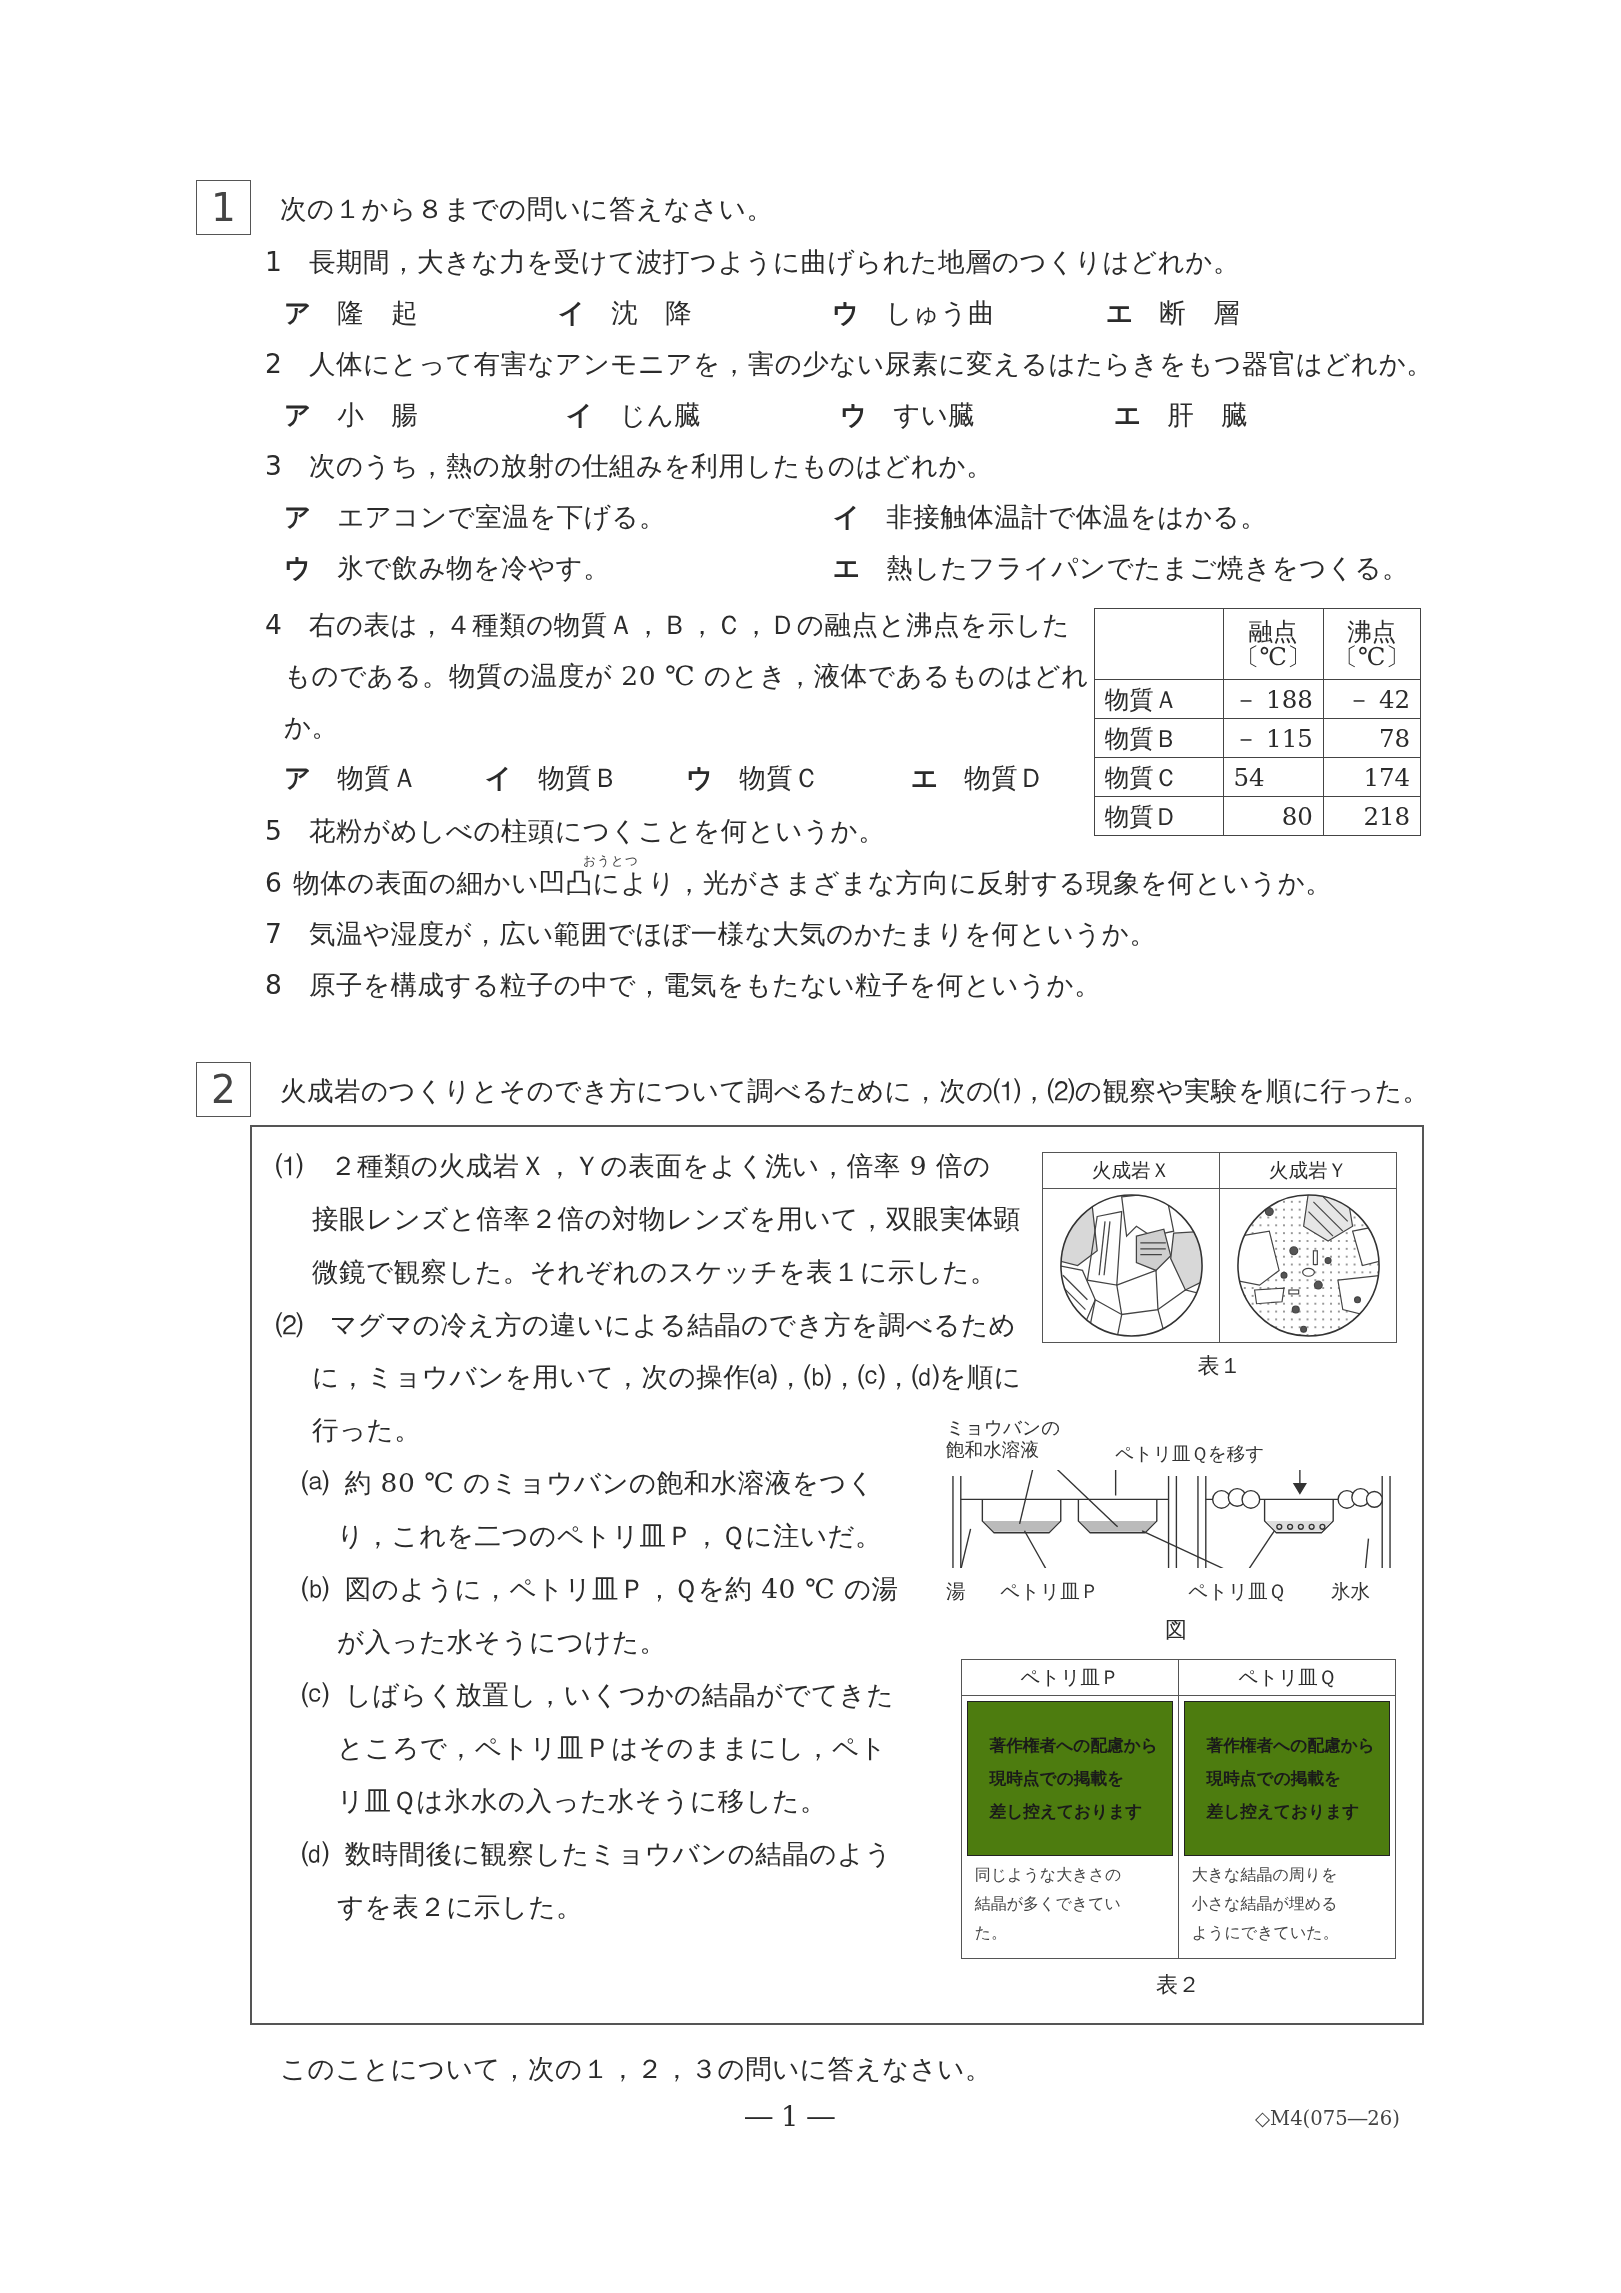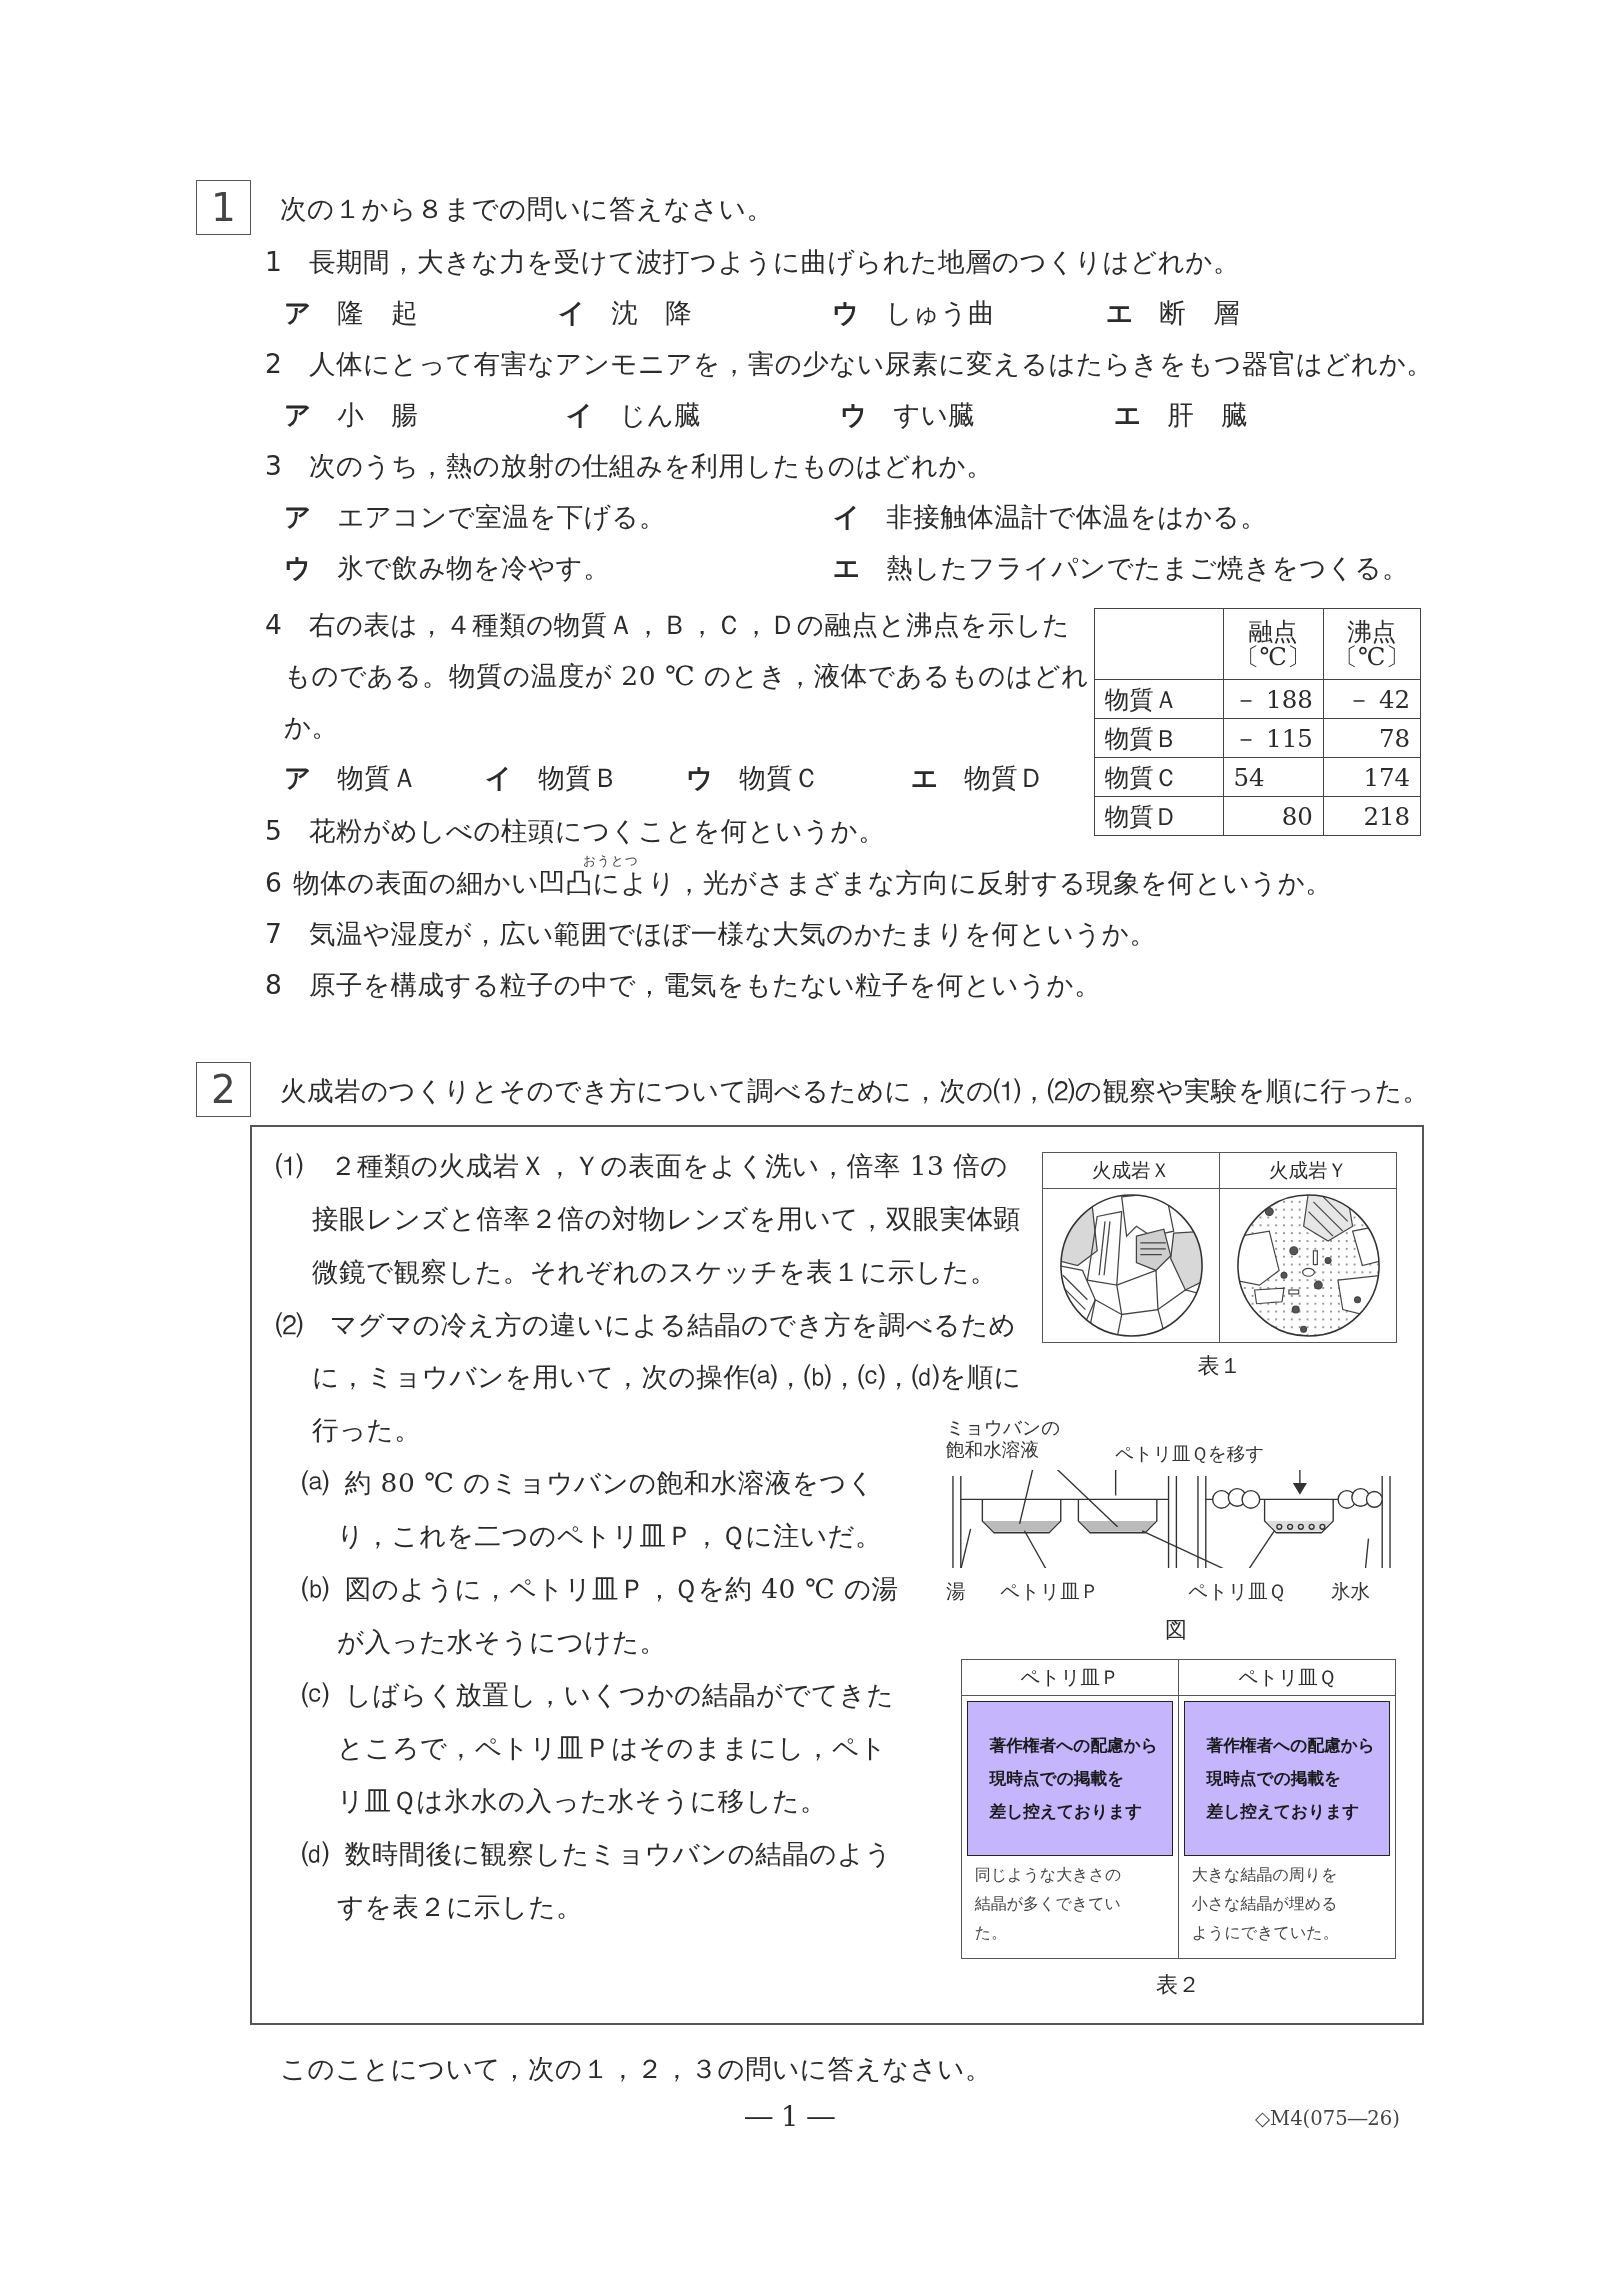--- a/index.html
+++ b/index.html
@@ -18,21 +18,21 @@
   }
   .choice-label { font-weight:bold; font-family:"DejaVu Sans","Liberation Sans",sans-serif; margin-right:25.5px; }
   .choice-row { display:flex; }
   .choice-row > span { display:inline-block; }
   table.data { border-collapse:collapse; font-size:24.5px; }
   table.data td, table.data th { border:1.5px solid #444; padding:0 9.8px; font-weight:normal; }
   .outer-box { border:2.9px solid #555; box-sizing:border-box; }
   .caption { font-size:22px; text-align:center; }
   .ruby-rt { font-size:12.7px; letter-spacing:1px; }
   .redacted {
-    background:#c4b5fd; border:1.5px solid #222; box-sizing:border-box;
+    background:#4d7c0f; border:1.5px solid #222; box-sizing:border-box;
     display:flex; flex-direction:column; justify-content:center; padding-left:21.6px;
     font-family:"DejaVu Sans","Liberation Sans",sans-serif; font-weight:bold; font-size:16.7px; line-height:33px; color:#1a1a1a;
   }
   .t2cell-text { font-size:16px; line-height:29px; color:#444; padding:3.9px 7.8px; }
 </style>
 </head>
 <body>
 
 <div class="abs secbox" style="left:196px;top:180px;">1</div>
 <div class="abs line sans" style="left:280px;top:192px;">次の１から８までの問いに答えなさい。</div>
@@ -150,21 +150,21 @@
 <div class="abs line sans" style="left:265px;top:968px;">
   <span>8</span>
   <span style="margin-left:17.6px;">原子を構成する粒子の中で，電気をもたない粒子を何というか。</span>
 </div>
 
 <div class="abs secbox" style="left:196px;top:1062px;">2</div>
 <div class="abs line sans" style="left:280px;top:1074px;">火成岩のつくりとそのでき方について調べるために，次の⑴，⑵の観察や実験を順に行った。</div>
 
 <div class="abs outer-box" style="left:250px;top:1125px;width:1174px;height:900px;"></div>
 
-<div class="abs line serif" style="left:276px;top:1149px;">⑴　２種類の火成岩Ｘ，Ｙの表面をよく洗い，倍率 13 倍の</div>
+<div class="abs line serif" style="left:276px;top:1149px;">⑴　２種類の火成岩Ｘ，Ｙの表面をよく洗い，倍率 9 倍の</div>
 <div class="abs line serif" style="left:312px;top:1202px;">接眼レンズと倍率２倍の対物レンズを用いて，双眼実体顕</div>
 <div class="abs line serif" style="left:312px;top:1255px;">微鏡で観察した。それぞれのスケッチを表１に示した。</div>
 
 <div class="abs line serif" style="left:276px;top:1308px;">⑵　マグマの冷え方の違いによる結晶のでき方を調べるため</div>
 <div class="abs line serif" style="left:312px;top:1360px;">に，ミョウバンを用いて，次の操作⒜，⒝，⒞，⒟を順に</div>
 <div class="abs line serif" style="left:312px;top:1413px;">行った。</div>
 
 <div class="abs line serif" style="left:302px;top:1466px;"><span>⒜</span><span style="margin-left:15.7px;">約 80 ℃ のミョウバンの飽和水溶液をつく</span></div>
 <div class="abs line serif" style="left:337px;top:1519px;">り，これを二つのペトリ皿Ｐ，Ｑに注いだ。</div>
 

